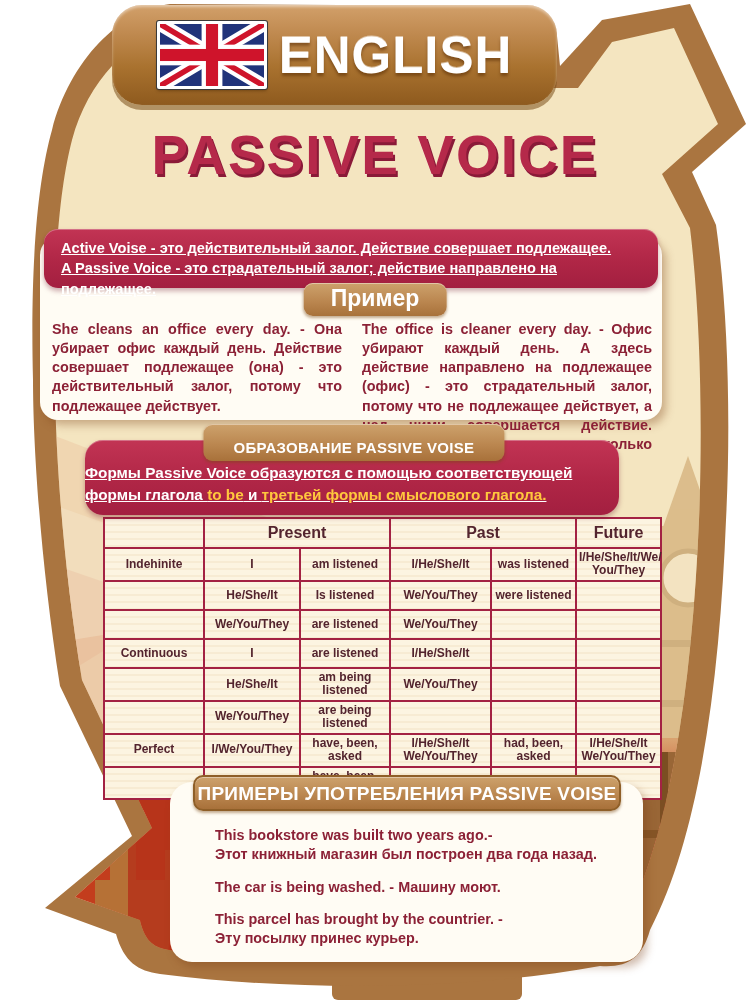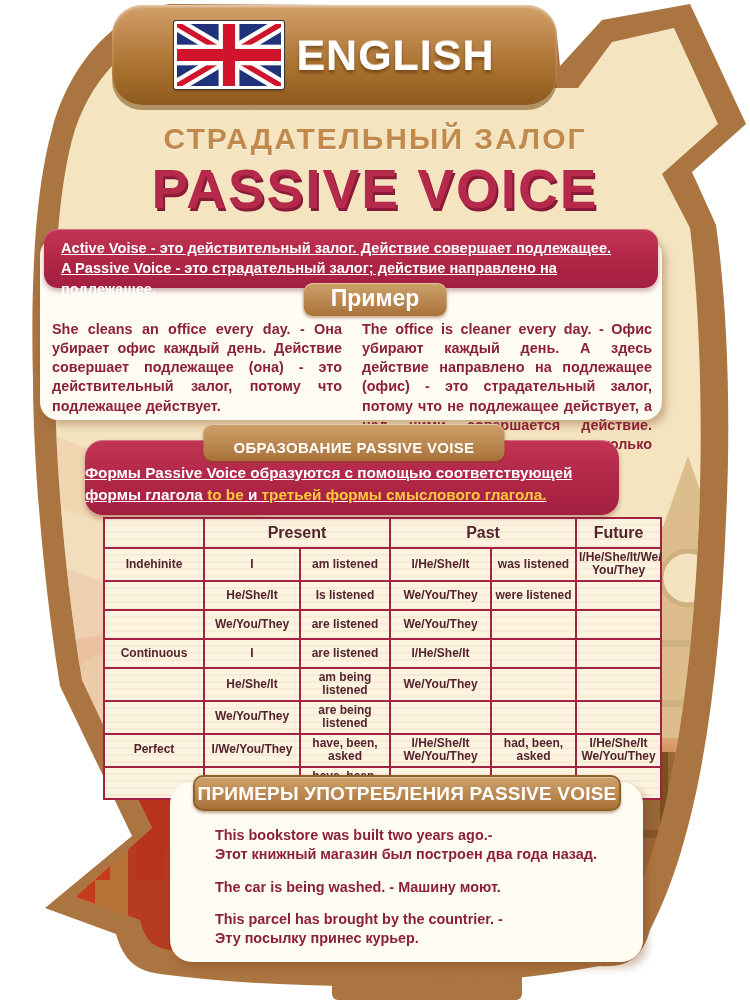--- a/index.html
+++ b/index.html
@@ -9,21 +9,21 @@
 
   
   .header-banner{position:absolute;left:112px;top:5px;width:445px;height:100px;z-index:3;
     border-radius:30px;
     background:linear-gradient(180deg,#d2a06a 0%,#c08a50 28%,#a9722f 62%,#8e5a1e 100%);
     box-shadow:0 5px 0 rgba(122,78,24,.55), inset 0 2px 3px rgba(255,255,255,.45);
     display:flex;align-items:center;justify-content:center;gap:12px;}
   .flag-box{width:104px;height:62px;background:#fff;padding:3px;border-radius:2px;
     box-shadow:0 0 0 1px #3a3a3a,0 2px 3px rgba(60,30,0,.4);flex:0 0 auto;}
   .flag-box svg{display:block;width:104px;height:62px;}
-  .header-title{font-size:43px;font-weight:900;color:#ffffff;letter-spacing:1px;
+  .header-title{font-size:51px;font-weight:900;color:#ffffff;letter-spacing:1px;
     text-shadow:0 3px 3px rgba(90,45,5,.55),0 -1px 0 rgba(255,255,255,.5);}
 
   
   .titles{position:absolute;left:70px;top:122px;width:610px;text-align:center;z-index:2;}
   .subtitle-ru{font-size:30px;font-weight:800;color:#c18a4c;letter-spacing:2px;
     text-shadow:0 1px 0 rgba(255,255,255,.7);}
   .title-en{font-size:55px;font-weight:900;color:#b5294a;letter-spacing:2px;margin-top:1px;
     text-shadow:2px 3px 0 #8a1a38,0 1px 0 rgba(255,255,255,.35);}
 
   
@@ -163,21 +163,20 @@
         <rect x="24" width="12" height="36" fill="#ffffff"></rect>
         <rect y="12" width="60" height="12" fill="#ffffff"></rect>
         <rect x="26.5" width="7" height="36" fill="#cf142b"></rect>
         <rect y="14.5" width="60" height="7" fill="#cf142b"></rect>
       </svg>
     </span>
     <span class="header-title">ENGLISH</span>
   </div>
 
   <div class="titles">
-    <div class="subtitle-ru">СТРАДАТЕЛЬНЫЙ ЗАЛОГ</div>
     <div class="title-en">PASSIVE VOICE</div>
   </div>
 
   <div class="card card-intro"></div>
   <div class="banner-crimson banner-intro">
     <div>Active Voise - это действительный залог. Действие совершает подлежащее.</div>
     <div>A Passive Voice - это страдательный залог; действие направлено на подлежащее.</div>
   </div>
   <div class="badge badge-example">Пример</div>
   <div class="example-cols">

